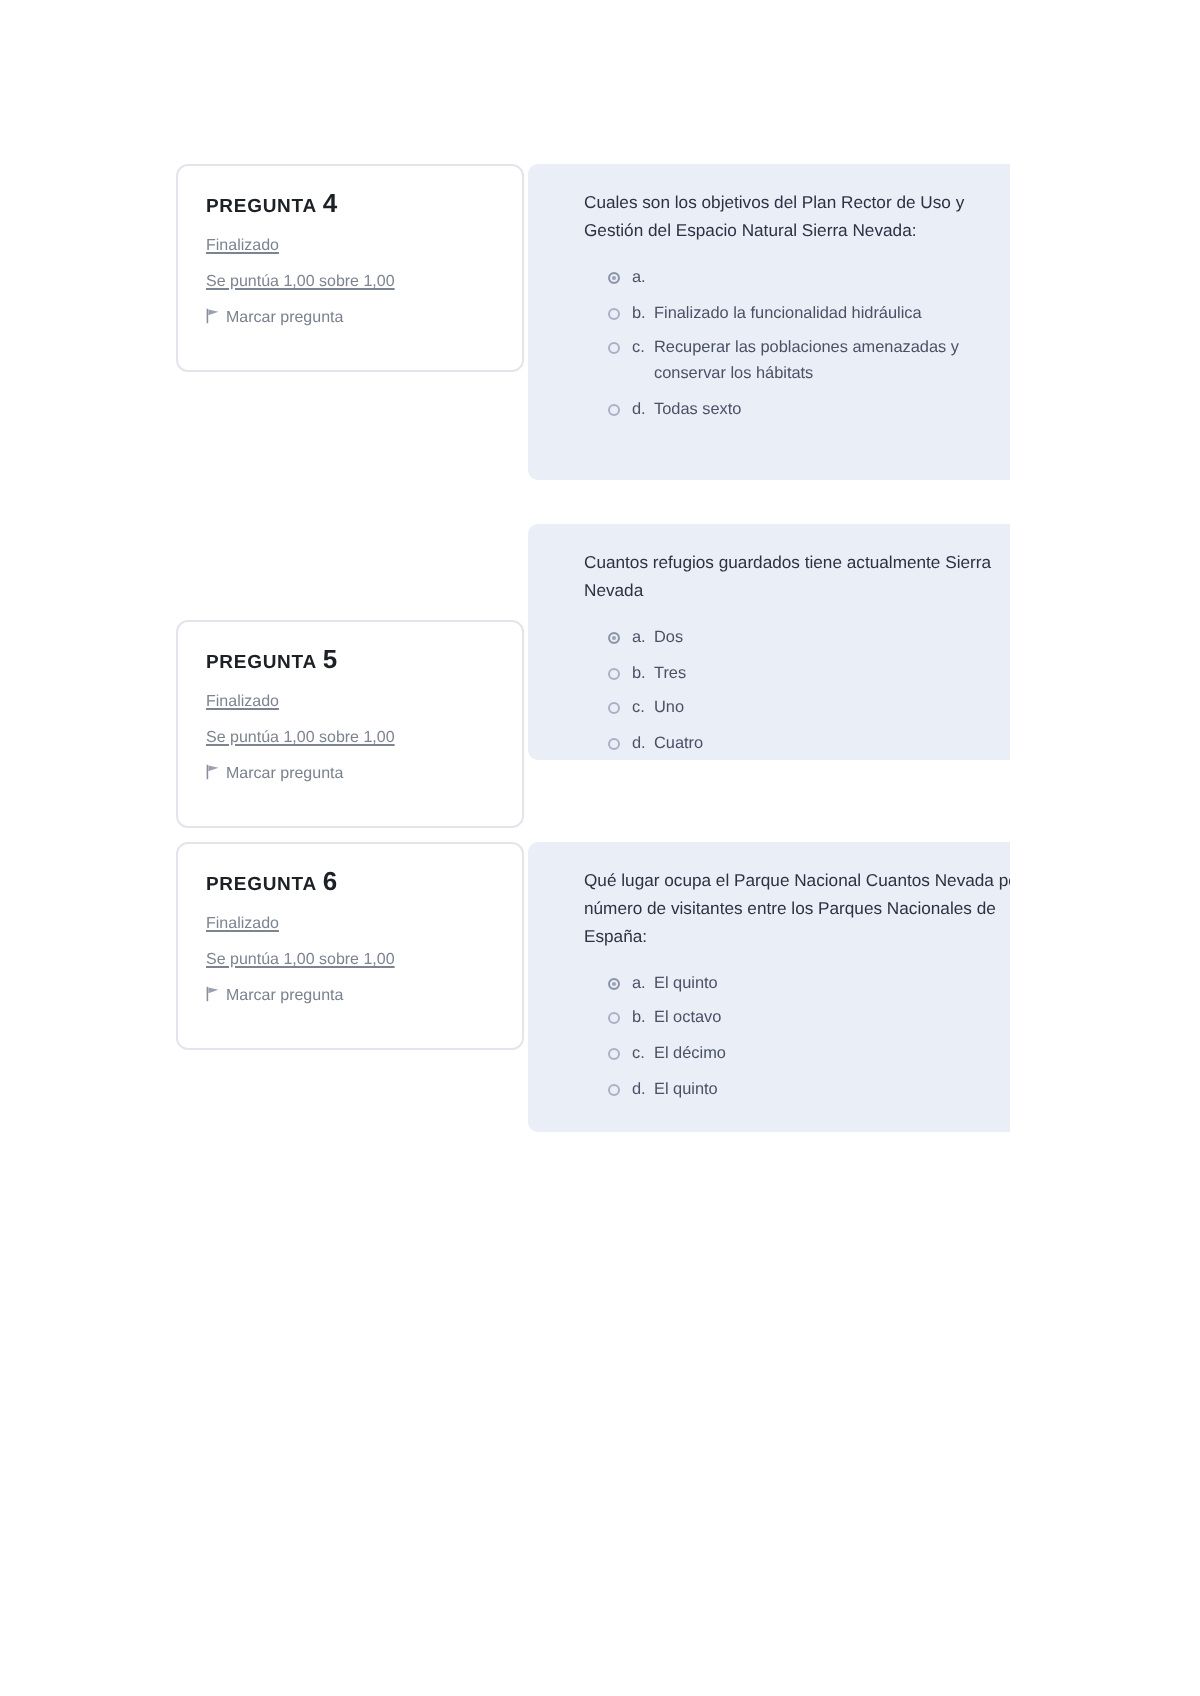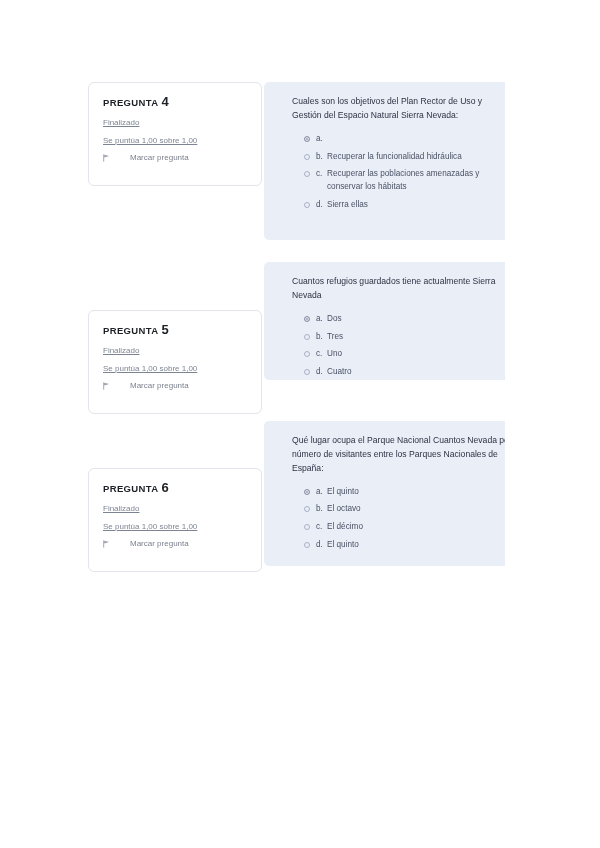--- a/index.html
+++ b/index.html
@@ -46,21 +46,21 @@
     top: 0;
     width: 144px;
     background: #ffffff;
     border: 1px solid #e3e5ec;
     border-radius: 6px;
     padding: 12px 14px 14px 14px;
     box-sizing: content-box;
   }
   .q1 .info-card { height: 76px; }
   .q2 .info-card { height: 76px; margin-top: 48px; }
-  .q3 .info-card { height: 76px; margin-top: 47px; }
+  .q3 .info-card { height: 76px; }
 
   .info-title {
     font-size: 9.5px;
     font-weight: bold;
     letter-spacing: 0.35px;
     color: #1d2125;
     margin: 0 0 9px 0;
     line-height: 1.1;
   }
   .info-title .qnum {
@@ -73,21 +73,21 @@
   .info-grade {
     font-size: 8px;
     color: #7d8491;
     margin: 0 0 8px 0;
     line-height: 1.2;
     text-decoration: underline;
   }
   .info-flag {
     display: flex;
     align-items: center;
-    gap: 20px;
+    gap: 3px;
     font-size: 8px;
     color: #7b818e;
     line-height: 1.2;
     cursor: pointer;
   }
   .flag-icon {
     display: inline-block;
     width: 7px;
     height: 8px;
     flex: 0 0 auto;
@@ -188,31 +188,31 @@
       <div class="content-panel">
         <p class="qtext">Cuales son los objetivos del Plan Rector de Uso y Gestión del Espacio Natural Sierra Nevada:</p>
         <ul class="answers">
           <li class="answer">
             <span class="radio checked"></span>
             <span class="ans-letter">a.</span>
           </li>
           <li class="answer">
             <span class="radio"></span>
             <span class="ans-letter">b.</span>
-            <span class="ans-text">Recuperar la funcionalidad hidráulica</span>
+            <span class="ans-text">Finalizado la funcionalidad hidráulica</span>
           </li>
           <li class="answer">
             <span class="radio"></span>
             <span class="ans-letter">c.</span>
             <span class="ans-text">Recuperar las poblaciones amenazadas y conservar los hábitats</span>
           </li>
           <li class="answer">
             <span class="radio"></span>
             <span class="ans-letter">d.</span>
-            <span class="ans-text">Sierra ellas</span>
+            <span class="ans-text">Todas sexto</span>
           </li>
         </ul>
       </div>
     </div>
 
     <div class="question-block q2">
       <div class="info-card">
         <div class="info-title">
           <span>PREGUNTA</span><span class="qnum">5</span>
         </div>

